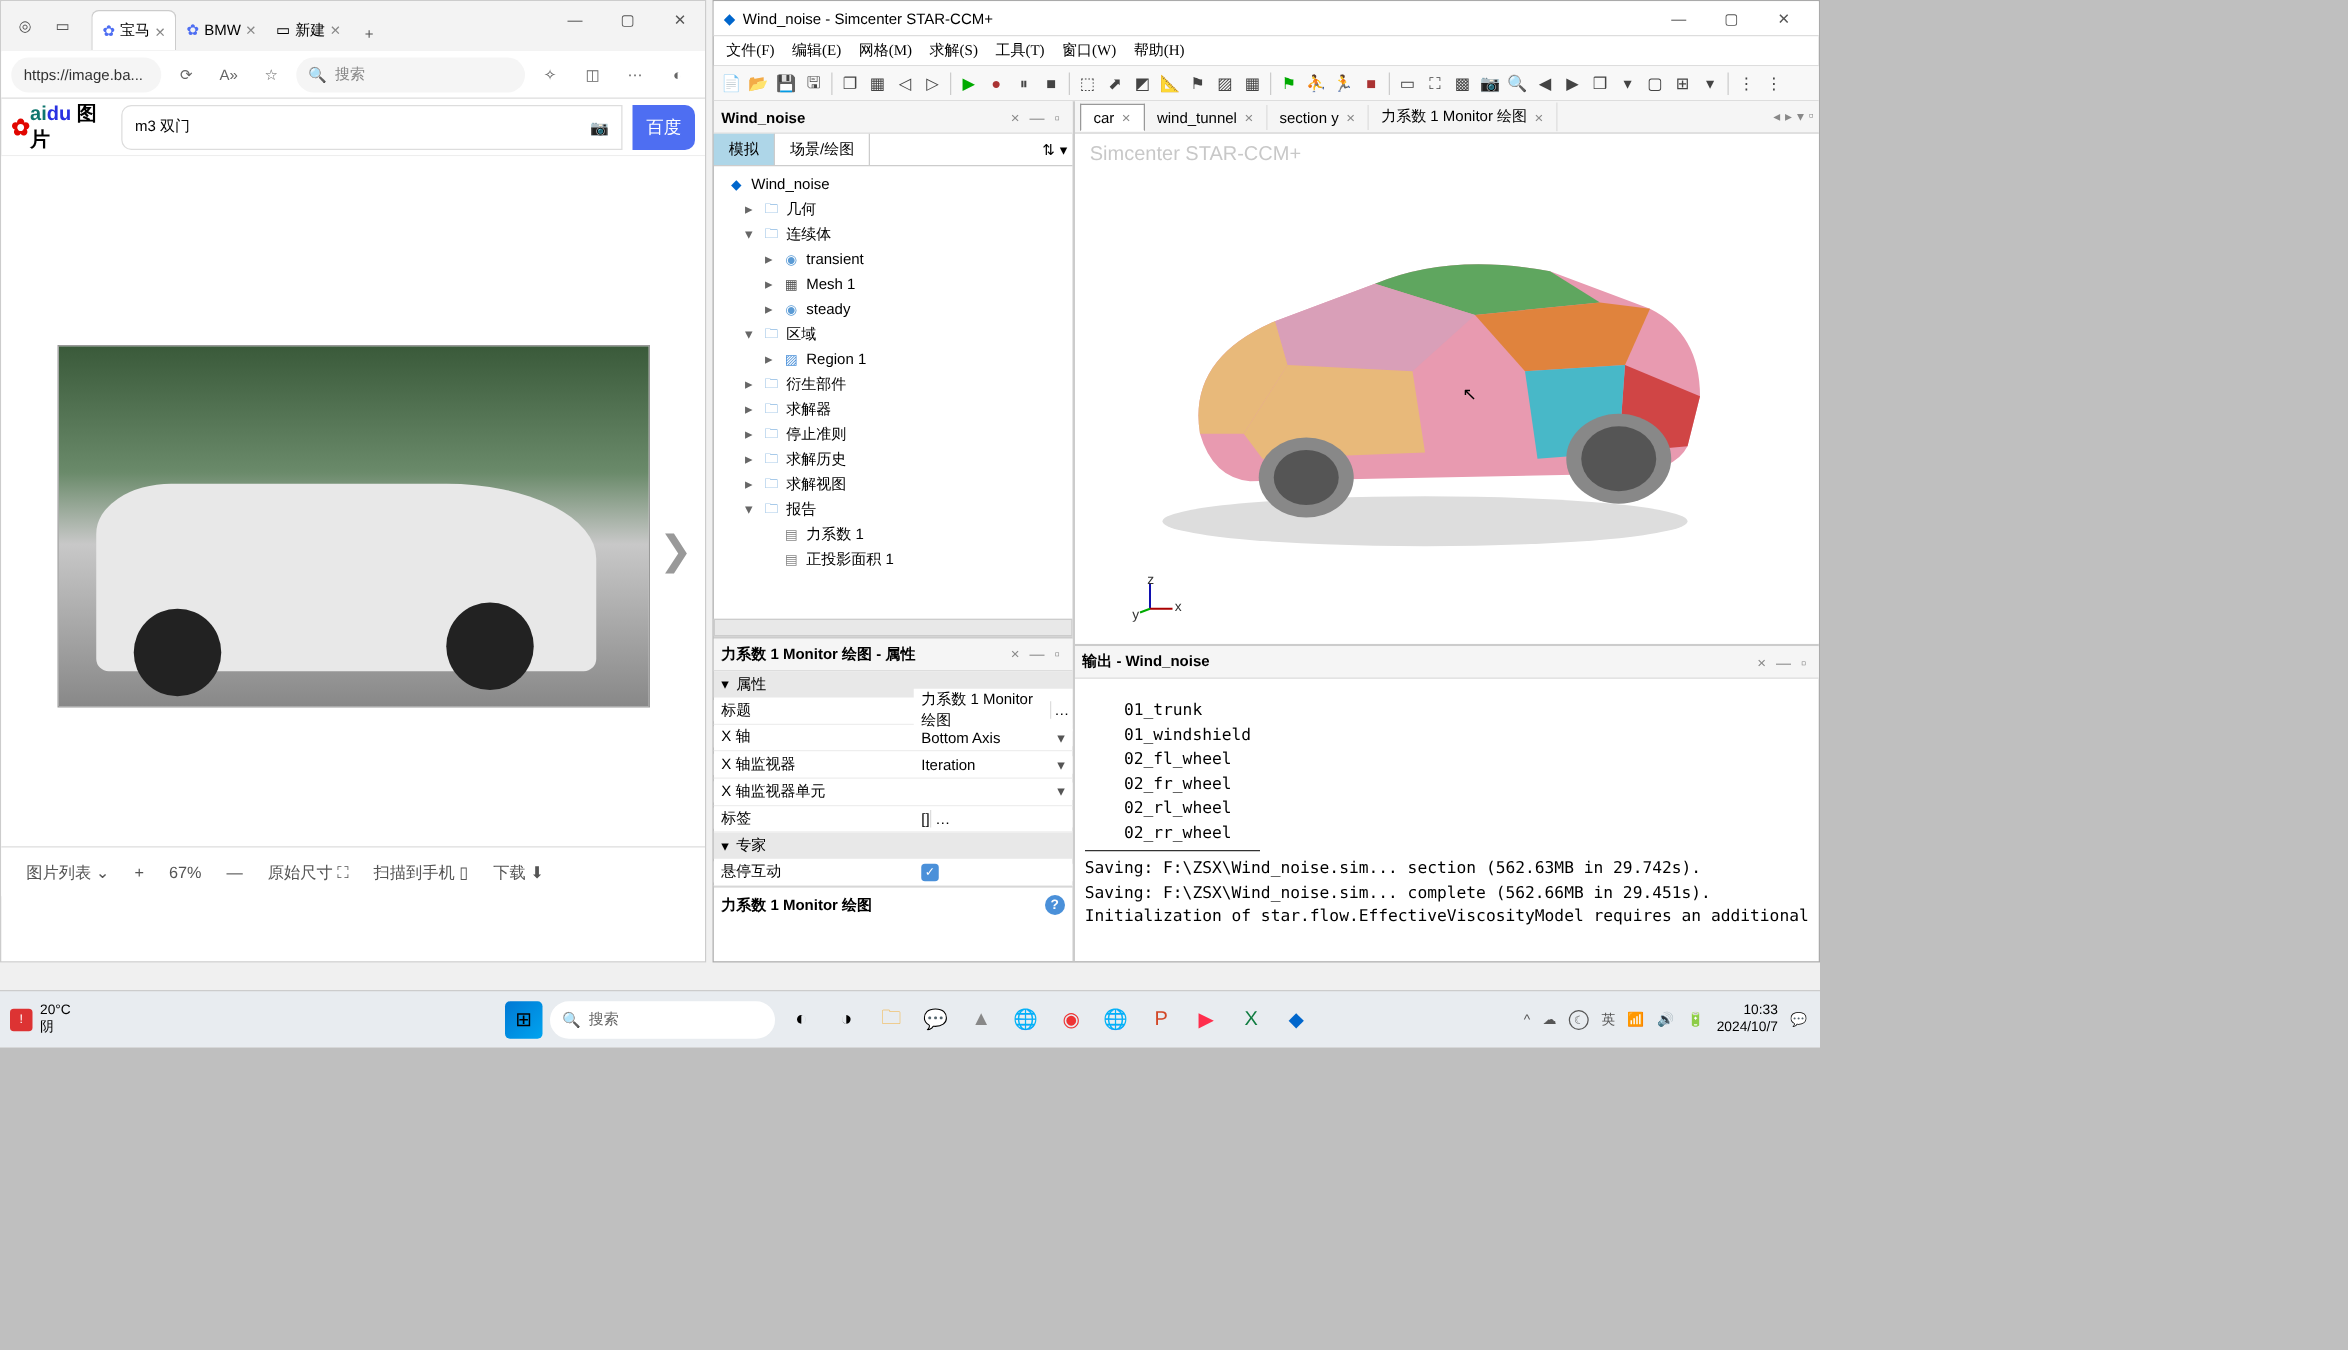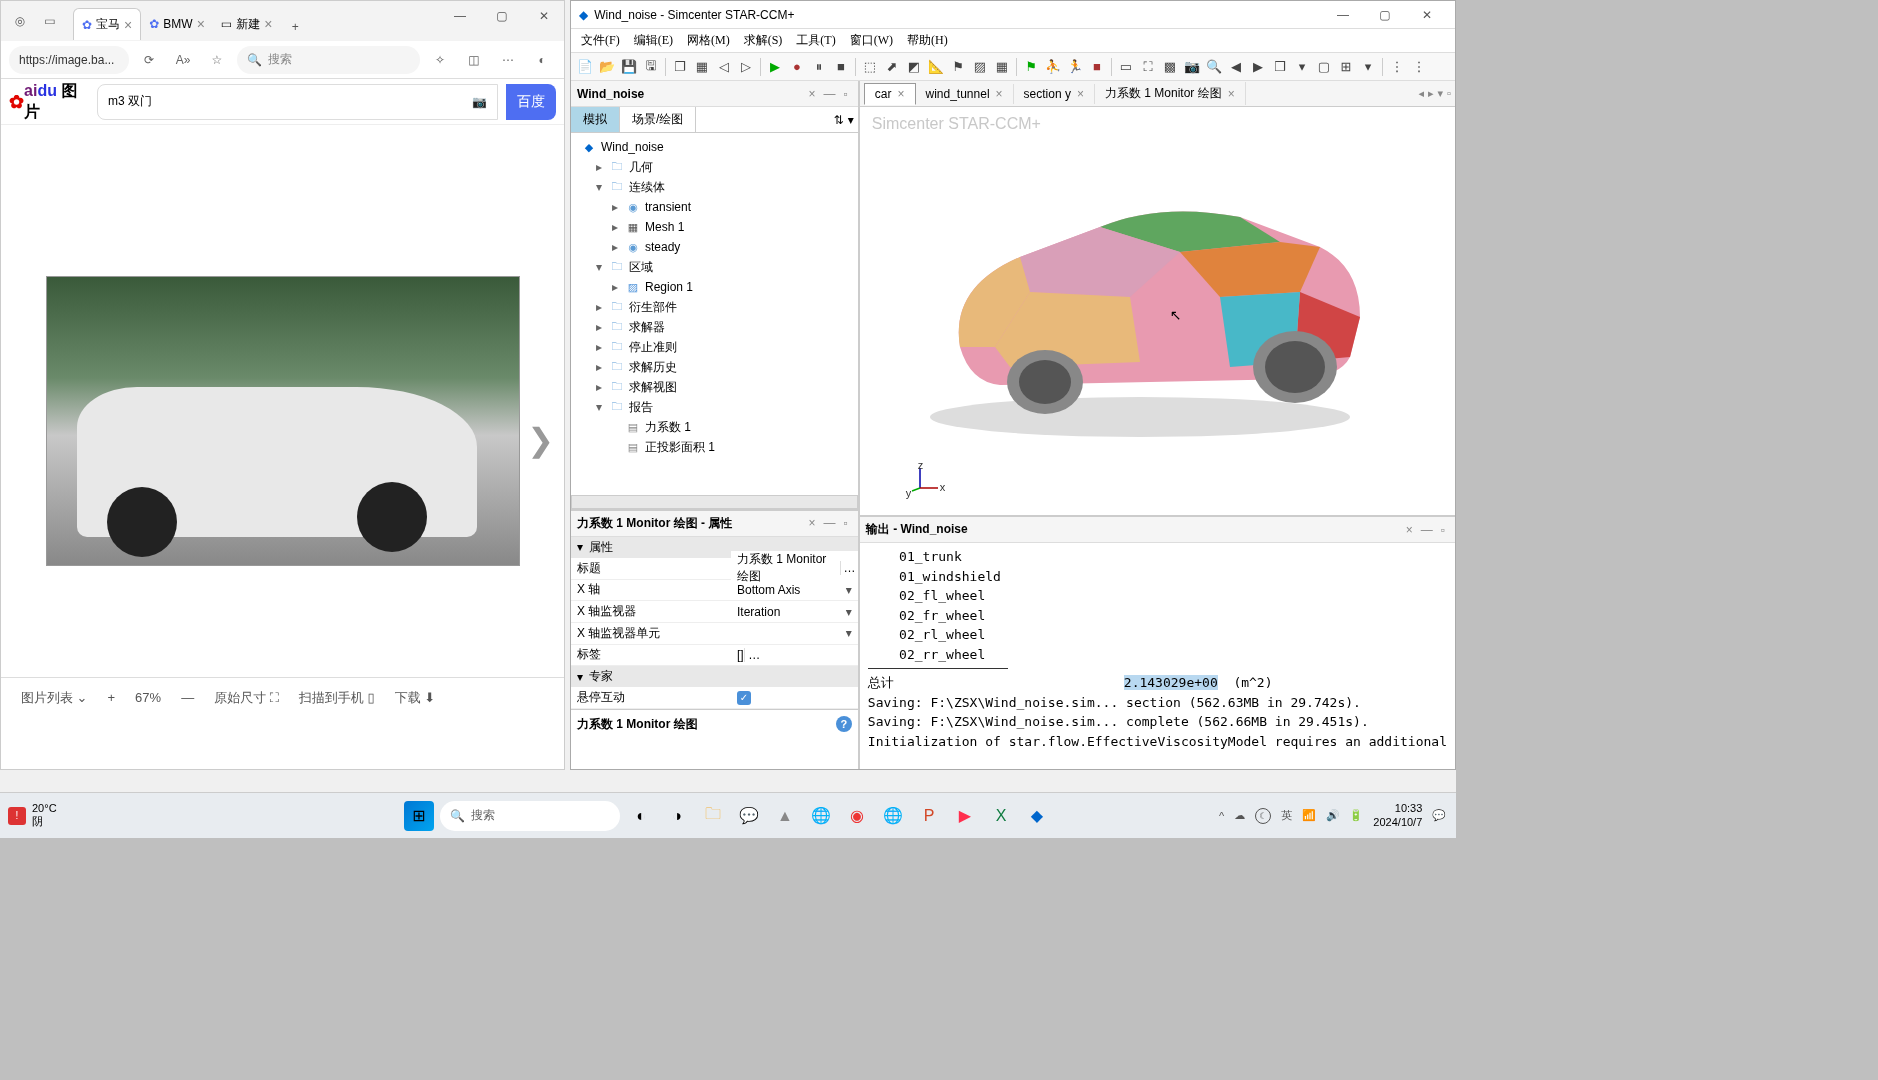--- a/index.html
+++ b/index.html
@@ -93,21 +93,21 @@
 .view-tab-close { color: #888; }
 .view-nav { margin-left: auto; display: flex; gap: 4px; color: #888; font-size: 11px; }
 
 .viewport { flex: 1; background: #fff; position: relative; }
 .vp-watermark { position: absolute; left: 12px; top: 8px; color: #c8c8c8; font-size: 16px; font-weight: normal; }
 .car3d { position: absolute; left: 40px; top: 40px; width: 480px; height: 300px; }
 .axis-triad { position: absolute; left: 50px; bottom: 20px; font-size: 11px; color: #333; }
 .cursor { position: absolute; left: 310px; top: 200px; font-size: 14px; }
 
 .output-panel { height: 254px; border-top: 2px solid #ccc; display: flex; flex-direction: column; }
-.output-body { flex: 1; overflow: auto; padding: 4px 8px; font-family: monospace; font-size: 13px; line-height: 1.5; }
+.output-body { flex: 1; overflow: auto; padding: 4px 8px; font-family: monospace; font-size: 13px; line-height: 1.5; margin-top: 12px; }
 .out-line { white-space: pre; }
 .out-hr { border-top: 1px solid #333; width: 140px; margin: 4px 0; }
 .highlighted { background: #b8d8f0; }
 
 
 .taskbar { position: absolute; left: 0; bottom: 0; width: 1456px; height: 46px; background: #e8ecf0; border-top: 1px solid #ccc; display: flex; align-items: center; padding: 0 8px; }
 .weather { display: flex; align-items: center; gap: 6px; font-size: 11px; }
 .weather-icon { width: 18px; height: 18px; background: #d33; border-radius: 3px; color: #fff; display: flex; align-items: center; justify-content: center; font-size: 10px; }
 .tb-center { position: absolute; left: 50%; transform: translateX(-50%); display: flex; align-items: center; gap: 6px; }
 .tb-app { width: 30px; height: 30px; border-radius: 4px; display: flex; align-items: center; justify-content: center; font-size: 16px; }
@@ -175,21 +175,21 @@
           <span>搜索</span>
         </div>
     <div class="addr-icon">✧</div>
     <div class="addr-icon">◫</div>
     <div class="addr-icon">⋯</div>
     <div class="addr-icon">◐</div>
   </div>
   <div class="baidu-bar">
     <div class="baidu-logo">
       <span class="paw">✿</span>
-      <span class="txt"><span style="color:#701a75">ai</span><span class="blue">du</span> <span>图片</span></span>
+      <span class="txt"><span style="color:#0f766e">ai</span><span class="blue">du</span> <span>图片</span></span>
     </div>
     <div class="baidu-search">
       <span>m3 双门</span>
       <span style="color:#aaa">📷</span>
     </div>
     <div class="baidu-btn">
           <span>百度</span>
         </div>
   </div>
   <div class="image-area">
@@ -500,21 +500,20 @@
           <span class="ph-min">▫</span>
         </div>
         <div class="output-body">
           <div class="out-line">    01_trunk</div>
           <div class="out-line">    01_windshield</div>
           <div class="out-line">    02_fl_wheel</div>
           <div class="out-line">    02_fr_wheel</div>
           <div class="out-line">    02_rl_wheel</div>
           <div class="out-line">    02_rr_wheel</div>
           <div class="out-hr"></div>
-          <div class="out-line"><span>总计</span><span style="display:inline-block; width:230px"></span><span class="highlighted">2.143029e+00</span>  <span>(m^2)</span></div>
           <div class="out-line">Saving: F:\ZSX\Wind_noise.sim... section (562.63MB in 29.742s).</div>
           <div class="out-line">Saving: F:\ZSX\Wind_noise.sim... complete (562.66MB in 29.451s).</div>
           <div class="out-line">Initialization of star.flow.EffectiveViscosityModel requires an additional</div>
         </div>
       </div>
     </div>
   </div>
 </div>
 
 <div class="taskbar">

